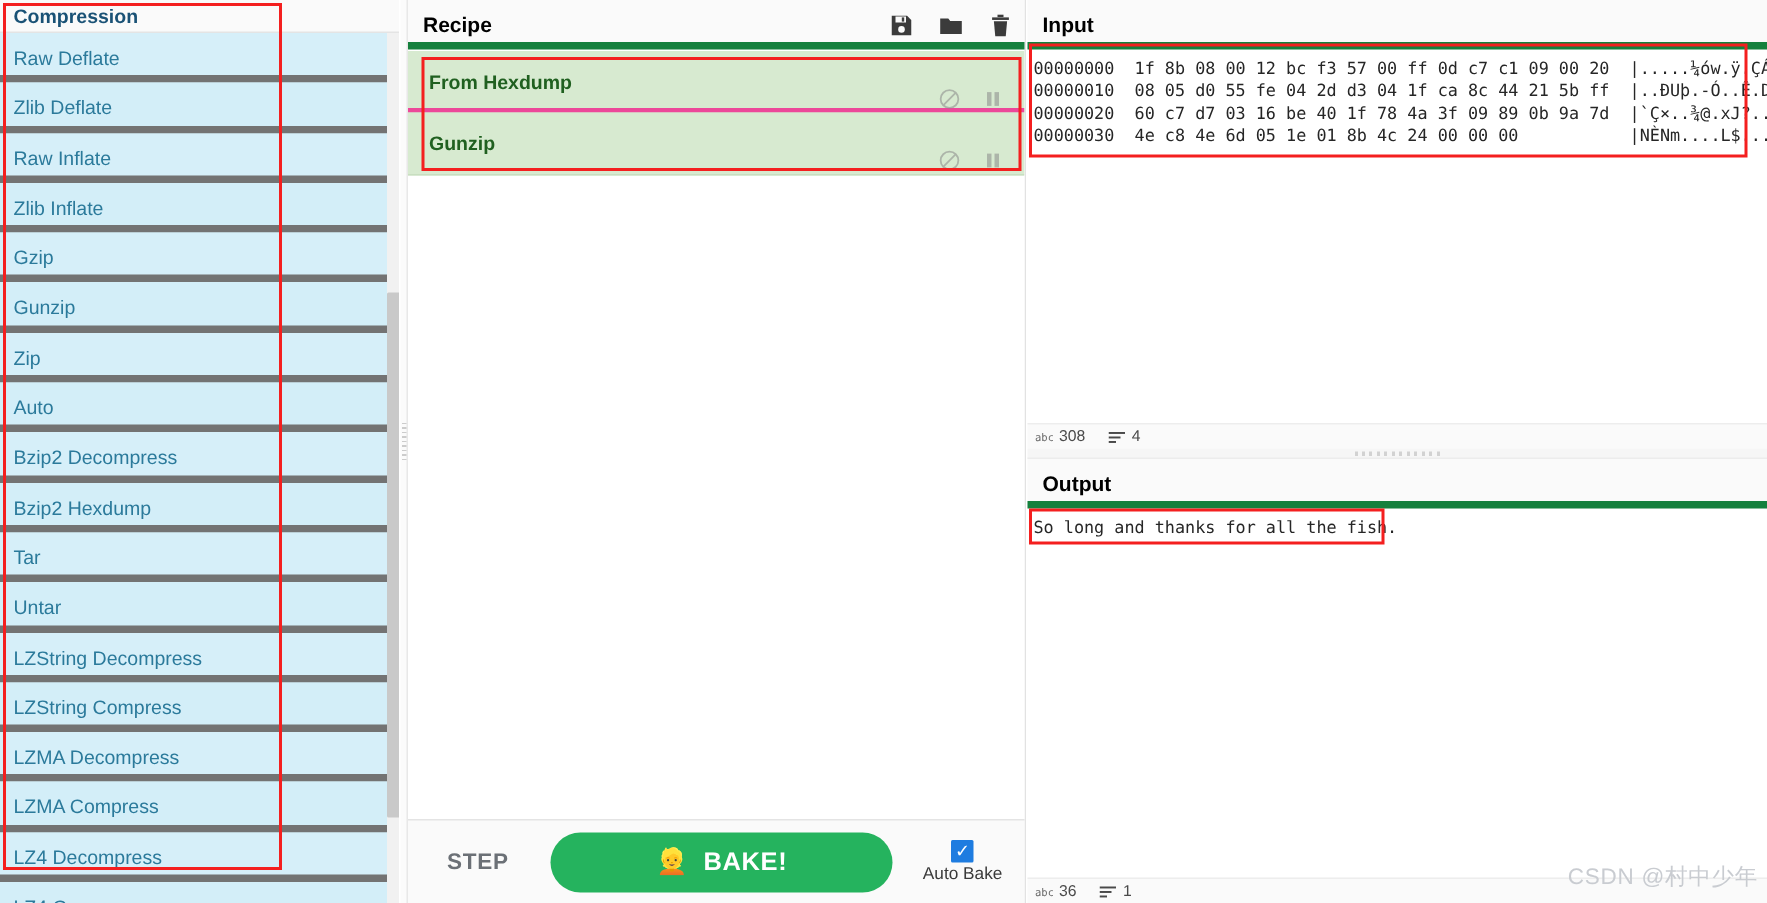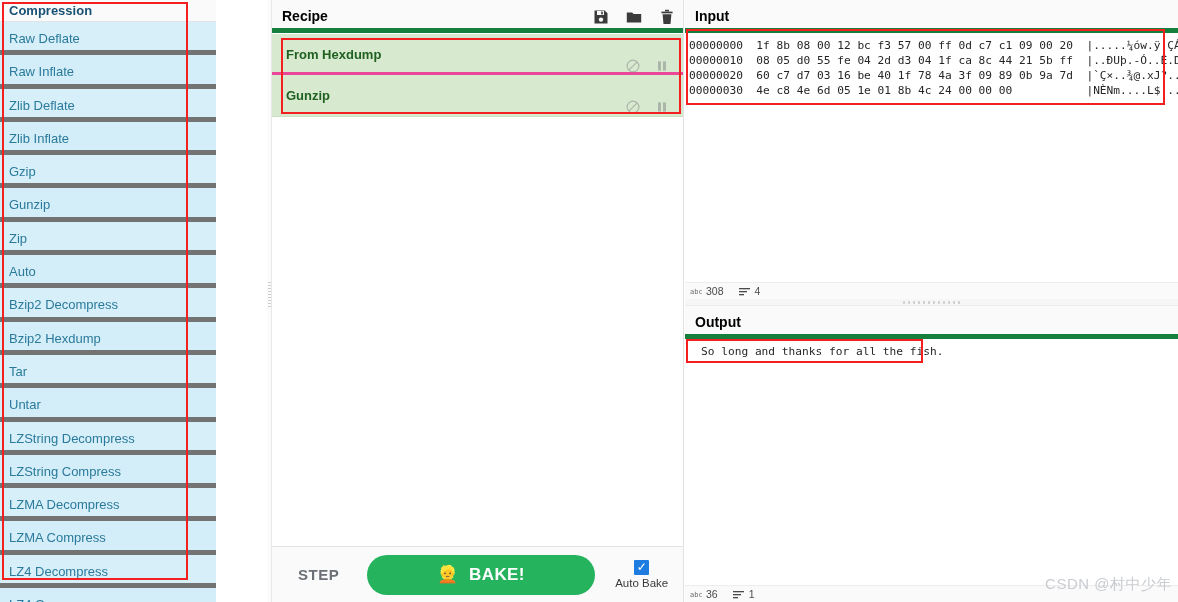--- a/index.html
+++ b/index.html
@@ -9,21 +9,21 @@
     overflow: hidden;
     background: #fff;
     font-family: "Liberation Sans", sans-serif;
     font-size: 13px;
     color: #333;
   }
   #app { position: relative; width: 1178px; height: 602px; }
 
   
   #ops-pane {
-    position: absolute; left: 0; top: 0; width: 216px; height: 602px;
+    position: absolute; left: 0; top: 0; width: 266px; height: 602px;
     background: #f8f8f8;
     overflow: hidden;
   }
   #ops-category-title {
     position: absolute; left: 0; top: 0; width: 266px; height: 22px;
     line-height: 22px;
     padding-left: 9px;
     font-weight: bold;
     font-size: 13px;
     color: #1a5276;
@@ -206,21 +206,21 @@
     cursor: row-resize;
   }
   #io-splitter .grip {
     position: absolute; left: 218px; top: 2px; width: 58px; height: 3px;
     background: repeating-linear-gradient(to right,#d2d2d2 0,#d2d2d2 2px,transparent 2px,transparent 5px);
   }
 
   #output-section { position: absolute; left: 0; top: 306px; right: 0; bottom: 0; }
   #output-textarea {
     position: absolute; left: 0; top: 34px; right: 0; bottom: 18px;
-    padding: 4px 2px 2px 16px;
+    padding: 4px 2px 2px 4px;
     font-family: "DejaVu Sans Mono", "Liberation Mono", monospace;
     font-size: 11.2px;
     line-height: 15px;
     color: #262626;
     white-space: pre-wrap;
     overflow: hidden;
     background: #fff;
   }
   #output-status { bottom: 0; top: auto; border-top: 1px solid #ededed; }
 
@@ -248,22 +248,22 @@
 </style>
 </head>
 <body>
 
 <div id="app">
 
   <div id="ops-pane">
     <div id="ops-category-title">Compression</div>
     <div id="ops-list">
         <div class="op-item">Raw Deflate</div>
+        <div class="op-item">Zlib Deflate</div>
         <div class="op-item">Raw Inflate</div>
-        <div class="op-item">Zlib Deflate</div>
         <div class="op-item">Zlib Inflate</div>
         <div class="op-item">Gzip</div>
         <div class="op-item">Gunzip</div>
         <div class="op-item">Zip</div>
         <div class="op-item">Auto</div>
         <div class="op-item">Bzip2 Decompress</div>
         <div class="op-item">Bzip2 Hexdump</div>
         <div class="op-item">Tar</div>
         <div class="op-item">Untar</div>
         <div class="op-item">LZString Decompress</div>

